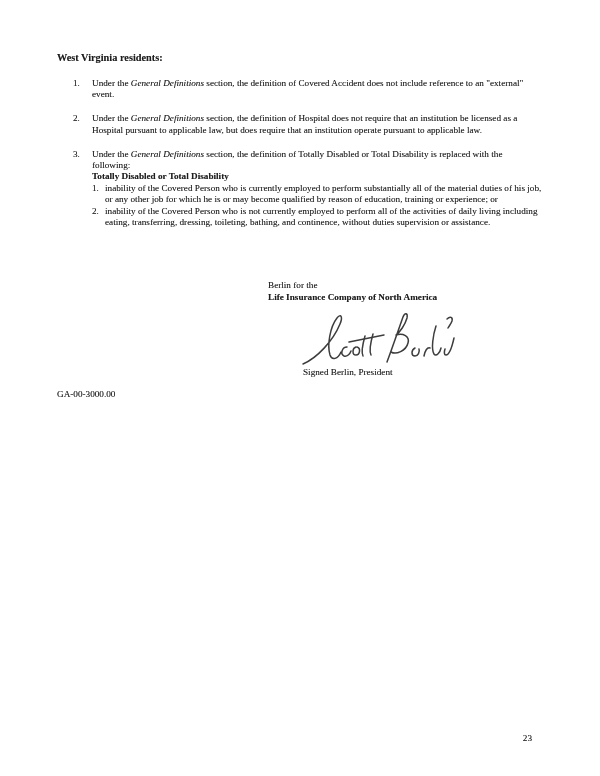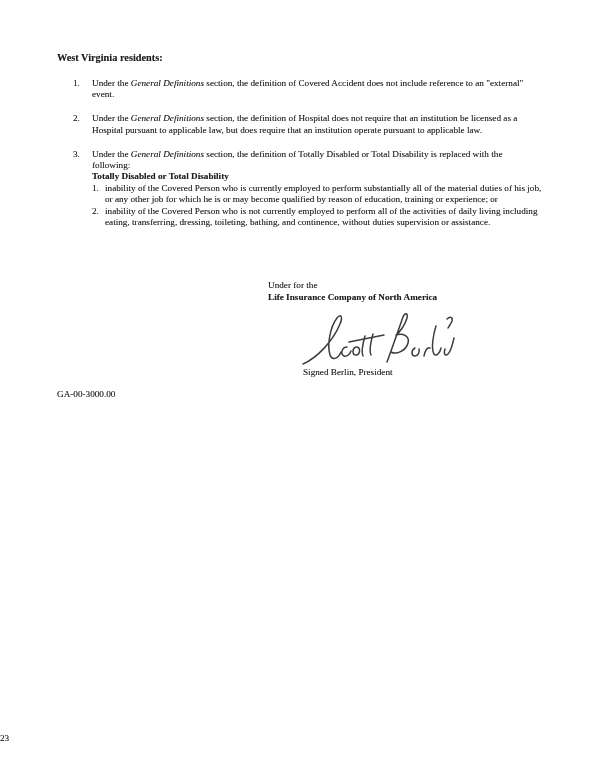--- a/index.html
+++ b/index.html
@@ -37,21 +37,21 @@
   .term { font-style: italic; margin-top: 6px; }
   .subitem { display: flex; }
   .subnum { width: 13px; flex: none; }
   .subbody { flex: 1; }
   .sig-intro   { position: absolute; left: 268px; top: 280px; }
   .sig-company { position: absolute; left: 268px; top: 292px; font-weight: bold; }
   .signature   { position: absolute; left: 298px; top: 311px; width: 162px; height: 55px; }
   .signature path { fill: none; stroke: #3d3d3d; stroke-width: 1.5; stroke-linecap: round; stroke-linejoin: round; }
   .sig-title   { position: absolute; left: 303px; top: 367px; }
   .form-number { position: absolute; left: 57px;  top: 389px; }
-  .page-number { position: absolute; left: 0; top: 733px; width: 532px; text-align: left; }
+  .page-number { position: absolute; left: 0; top: 733px; width: 532px; text-align: right; }
 </style>
 </head>
 <body>
 
 <div class="page">
 
   <h1 class="heading">West Virginia residents:</h1>
 
   <div class="list">
 
@@ -76,21 +76,21 @@
         </div>
         <div class="subitem">
           <span class="subnum">2.</span>
           <div class="subbody">inability of the Covered Person who is not currently employed to perform all of the activities of daily living including eating, transferring, dressing, toileting, bathing, and continence, without duties supervision or assistance.</div>
         </div>
       </div>
     </div>
 
   </div>
 
-  <div class="sig-intro">Under for the</div>
+  <div class="sig-intro">Berlin for the</div>
   <div class="sig-company">Life Insurance Company of North America</div>
 
   <svg class="signature" viewBox="0 0 160 55" role="img" aria-label="Scott Berlin">
     <path d="M4,53 C18,47 34,30 41,13 C44,6 42,2 38,7 C31,16 28,34 31,44 C33,50 39,48 42,41"></path>
     <path d="M48,36 C43,36 41,43 45,45 C48,46 51,43 52,40"></path>
     <path d="M57,36 C53,37 53,44 57,44 C61,44 62,37 58,36"></path>
     <path d="M66,25 C64,32 62,41 64,45"></path>
     <path d="M74,23 C72,30 70,40 72,44"></path>
     <path d="M50,31 L85,24"></path>
     <path d="M88,51 C93,38 99,20 104,6 C106,1 109,2 108,7 C106,14 101,21 97,24 C104,22 111,25 109,32 C107,40 97,44 92,41"></path>

